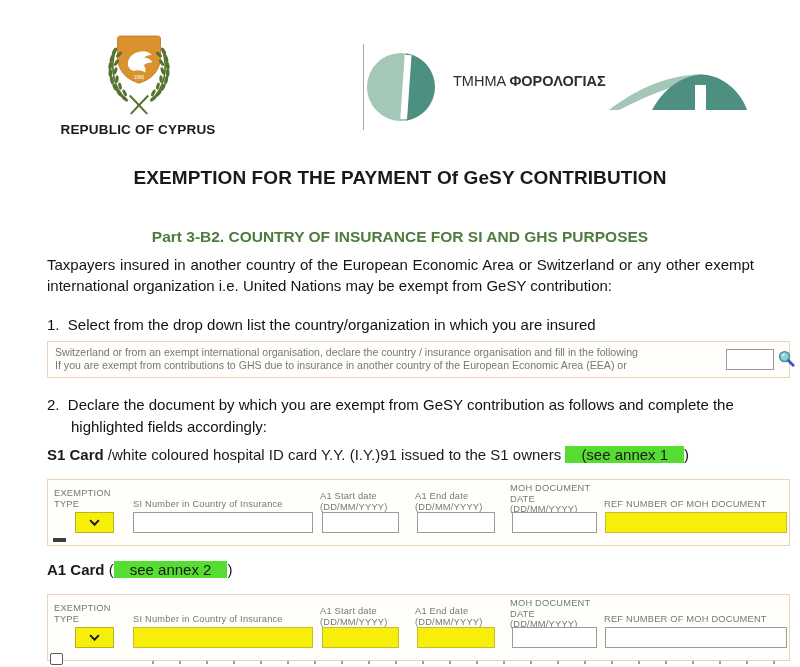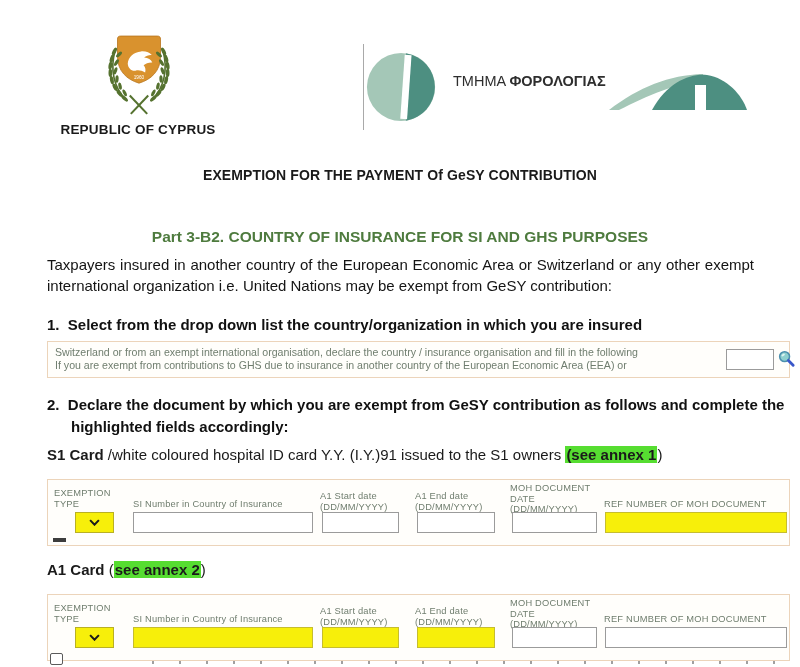--- a/index.html
+++ b/index.html
@@ -11,34 +11,34 @@
     --ink:#1a1a1a;
   }
   html,body{margin:0;padding:0;}
   body{
     width:800px;height:667px;position:relative;background:#ffffff;
     font-family:"Liberation Sans", sans-serif;color:var(--ink);overflow:hidden;
   }
   .abs{position:absolute;}
   .center{text-align:center;}
   .bold{font-weight:bold;}
-  .title{font-size:14px;font-weight:bold;letter-spacing:0.1px;}
+  .title{font-size:19px;font-weight:bold;letter-spacing:0.1px;}
   .subtitle{font-size:15.5px;font-weight:bold;color:var(--green-sub);}
   .body-text{font-size:15px;line-height:21px;text-align:justify;color:#141414;}
-  .step{font-size:15px;line-height:22px;font-weight:bold;color:#111;}
+  .step{font-size:15px;line-height:22px;font-weight:normal;color:#111;}
   .hang{padding-left:24px;text-indent:-24px;}
   .tan-box{border:1px solid var(--tan);background:#fffefb;box-sizing:border-box;}
   .small-note{font-size:10.6px;line-height:13px;color:var(--grayolive);}
   .fld{box-sizing:border-box;border:1px solid #9b9b9b;background:#fff;height:21px;
        font-family:"Liberation Sans",sans-serif;font-size:12px;padding:0 3px;}
   .fld.yel{background:var(--yellow);border-color:#c6bd2e;}
   .col-label{font-size:9.3px;line-height:10.5px;color:var(--grayolive);text-align:left;letter-spacing:0.2px;}
   .dropdown{box-sizing:border-box;background:var(--yellow);border:1px solid #b9b023;
             display:flex;align-items:center;justify-content:center;cursor:pointer;}
-  .hl-green{background:var(--green-hl);padding:0 1px;font-weight:bold;}
+  .hl-green{background:var(--green-hl);padding:0 16px;}
   .card-line{font-size:15px;line-height:20px;}
   .divider{width:1px;background:#a9a9a9;}
   .republic{font-size:13.5px;font-weight:bold;letter-spacing:0.2px;}
   .taxtext-l1{font-size:14.5px;color:#2e2e2e;white-space:nowrap;}
   .taxtext-l2{font-size:14.5px;color:#2e2e2e;text-align:right;margin-top:2px;white-space:nowrap;}
   .ticks{height:3px;background:repeating-linear-gradient(90deg,#8f8f8f 0 2px,transparent 2px 27px);opacity:0.85;}
   .chkstub{background:#3d3d3d;}
   .checkbox{box-sizing:border-box;border:1.5px solid #5a5a5a;border-radius:2px;background:#fff;}
 </style>
 </head>

